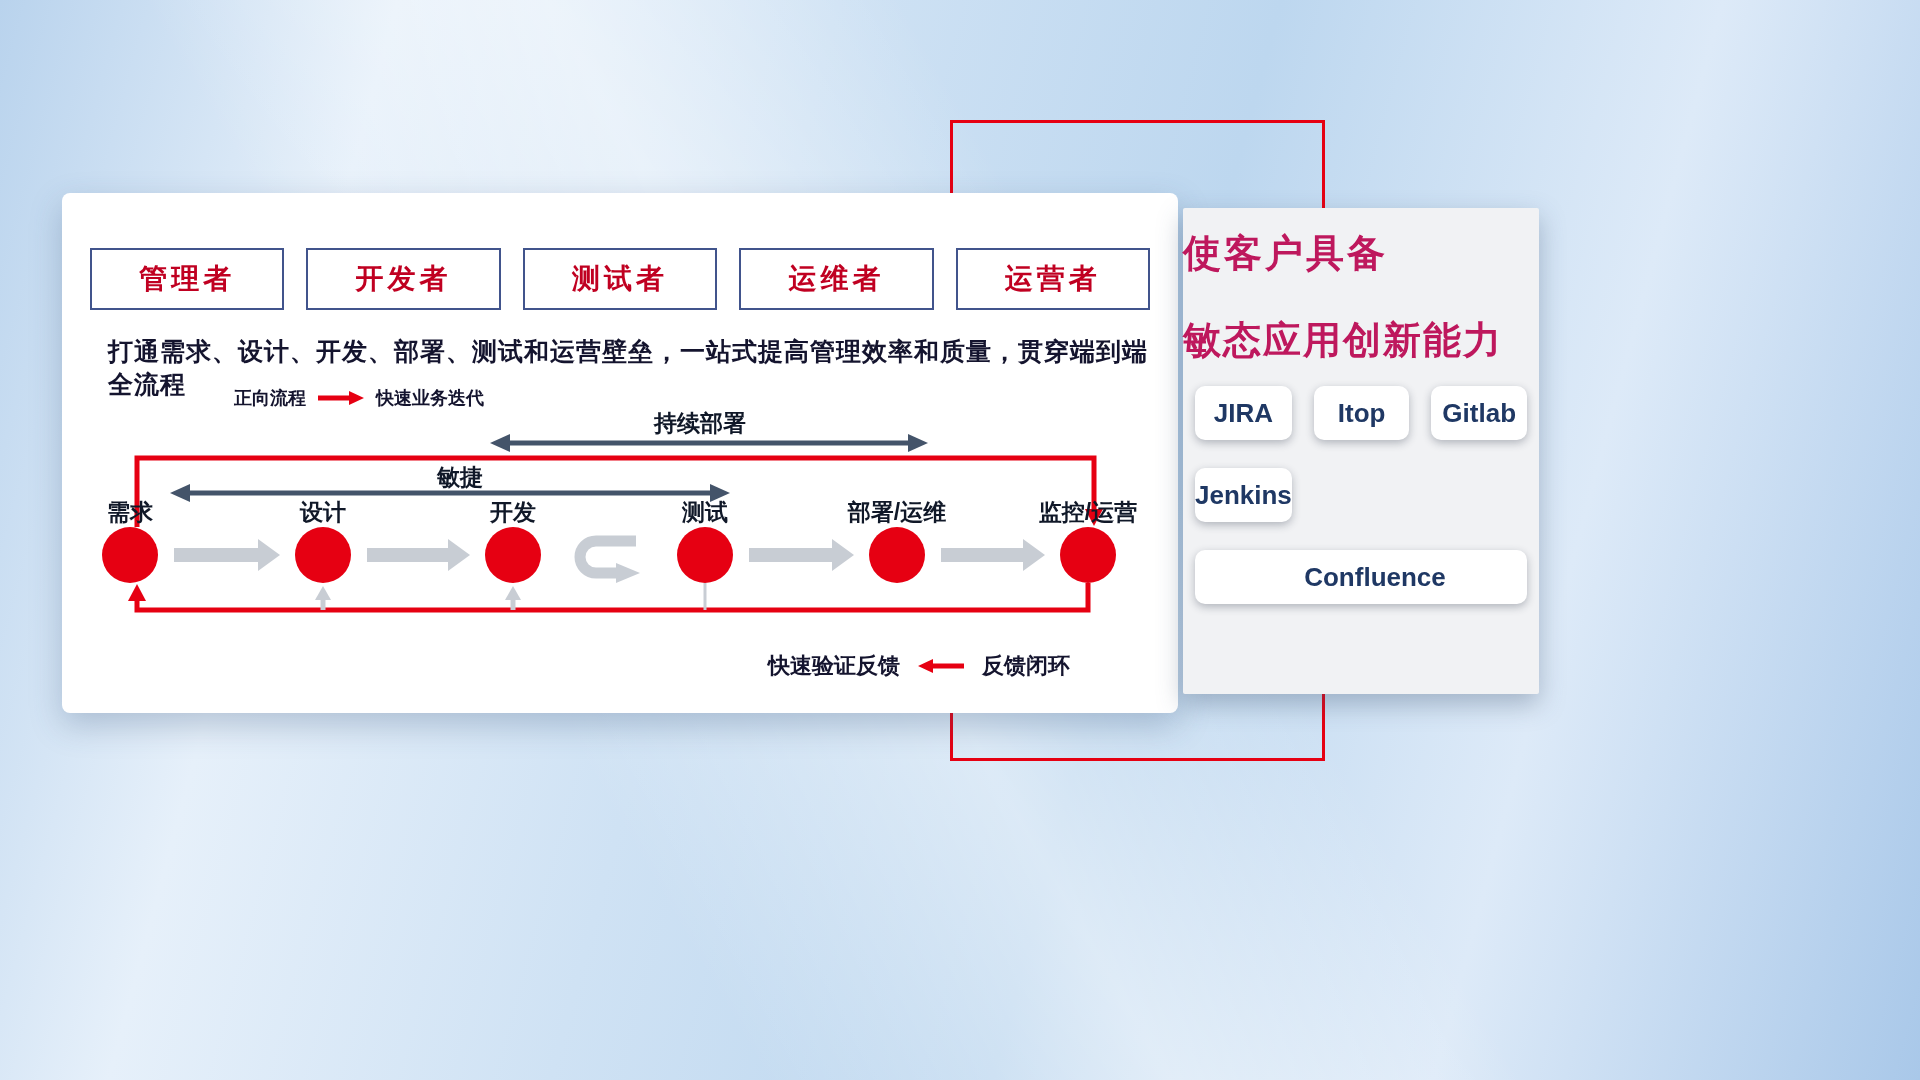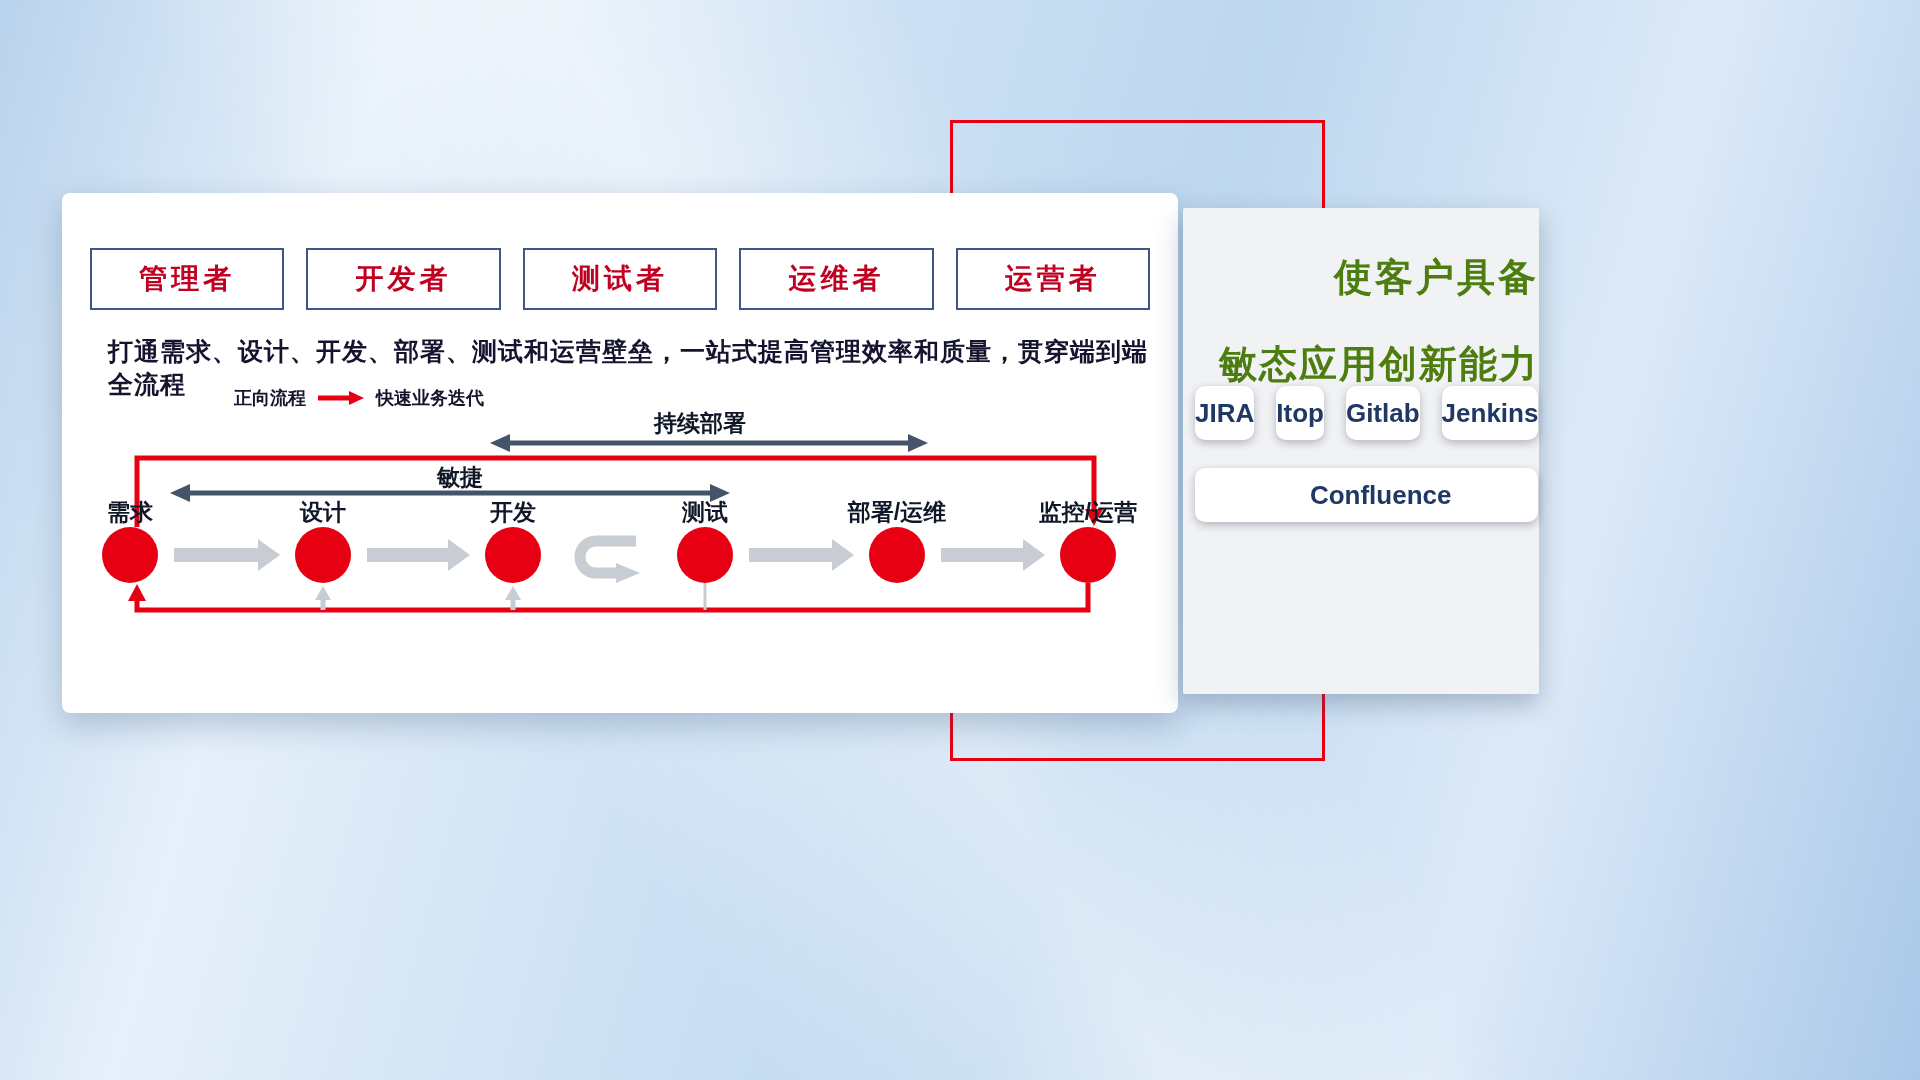--- a/index.html
+++ b/index.html
@@ -57,26 +57,26 @@
   .gray-stem { stroke:#c8cdd4; stroke-width:5; }
   .gblock { fill:#c8cdd4; }
   .node { fill:#e60012; }
 
   
   .panel {
     position:absolute; left:1183px; top:208px; width:356px; height:486px;
     background:#f1f2f4; z-index:3; border-radius:2px;
     box-shadow:0 10px 26px rgba(60,80,110,.35);
   }
-  .panel-title { margin-top:44px; text-align:right; color:#4d7c0f; font-weight:bold; }
+  .panel-title { margin-top:20px; text-align:left; color:#be185d; font-weight:bold; }
   .panel-title .t1 { font-size:38px; letter-spacing:3px; }
   .panel-title .t2 { font-size:38px; letter-spacing:2px; margin-top:36px; }
   .tools {
     position:absolute; left:12px; right:12px; top:178px;
-    display:grid; grid-template-columns:1fr 1fr 1fr 1fr; column-gap:22px; row-gap:28px;
+    display:grid; grid-template-columns:1fr 1fr 1fr; column-gap:22px; row-gap:28px;
   }
   .tool {
     height:54px; background:#ffffff; border-radius:10px;
     display:flex; align-items:center; justify-content:center;
     font-size:26px; font-weight:bold; color:#1f3864;
     box-shadow:0 3px 8px rgba(30,40,60,.3);
   }
   .tool.wide { grid-column:1 / -1;padding-left:28px; }
 </style>
 </head>
@@ -166,20 +166,28 @@
     </g>
 
     <circle class="node" cx="68" cy="150" r="28"></circle>
     <circle class="node" cx="261" cy="150" r="28"></circle>
     <circle class="node" cx="451" cy="150" r="28"></circle>
     <circle class="node" cx="643" cy="150" r="28"></circle>
     <circle class="node" cx="835" cy="150" r="28"></circle>
     <circle class="node" cx="1026" cy="150" r="28"></circle>
   </svg>
 
+  <div class="legend-feedback">
+    <span>快速验证反馈</span>
+    <svg width="46" height="16">
+      <polygon points="0,8 15,1 15,15" fill="#e60012"></polygon>
+      <line x1="13" y1="8" x2="46" y2="8" stroke="#e60012" stroke-width="5"></line>
+    </svg>
+    <span>反馈闭环</span>
+  </div>
 
 </div>
 
 <div class="panel">
   <div class="panel-title">
     <div class="t1">使客户具备</div>
     <div class="t2">敏态应用创新能力</div>
   </div>
   <div class="tools">
     <div class="tool">JIRA</div>

